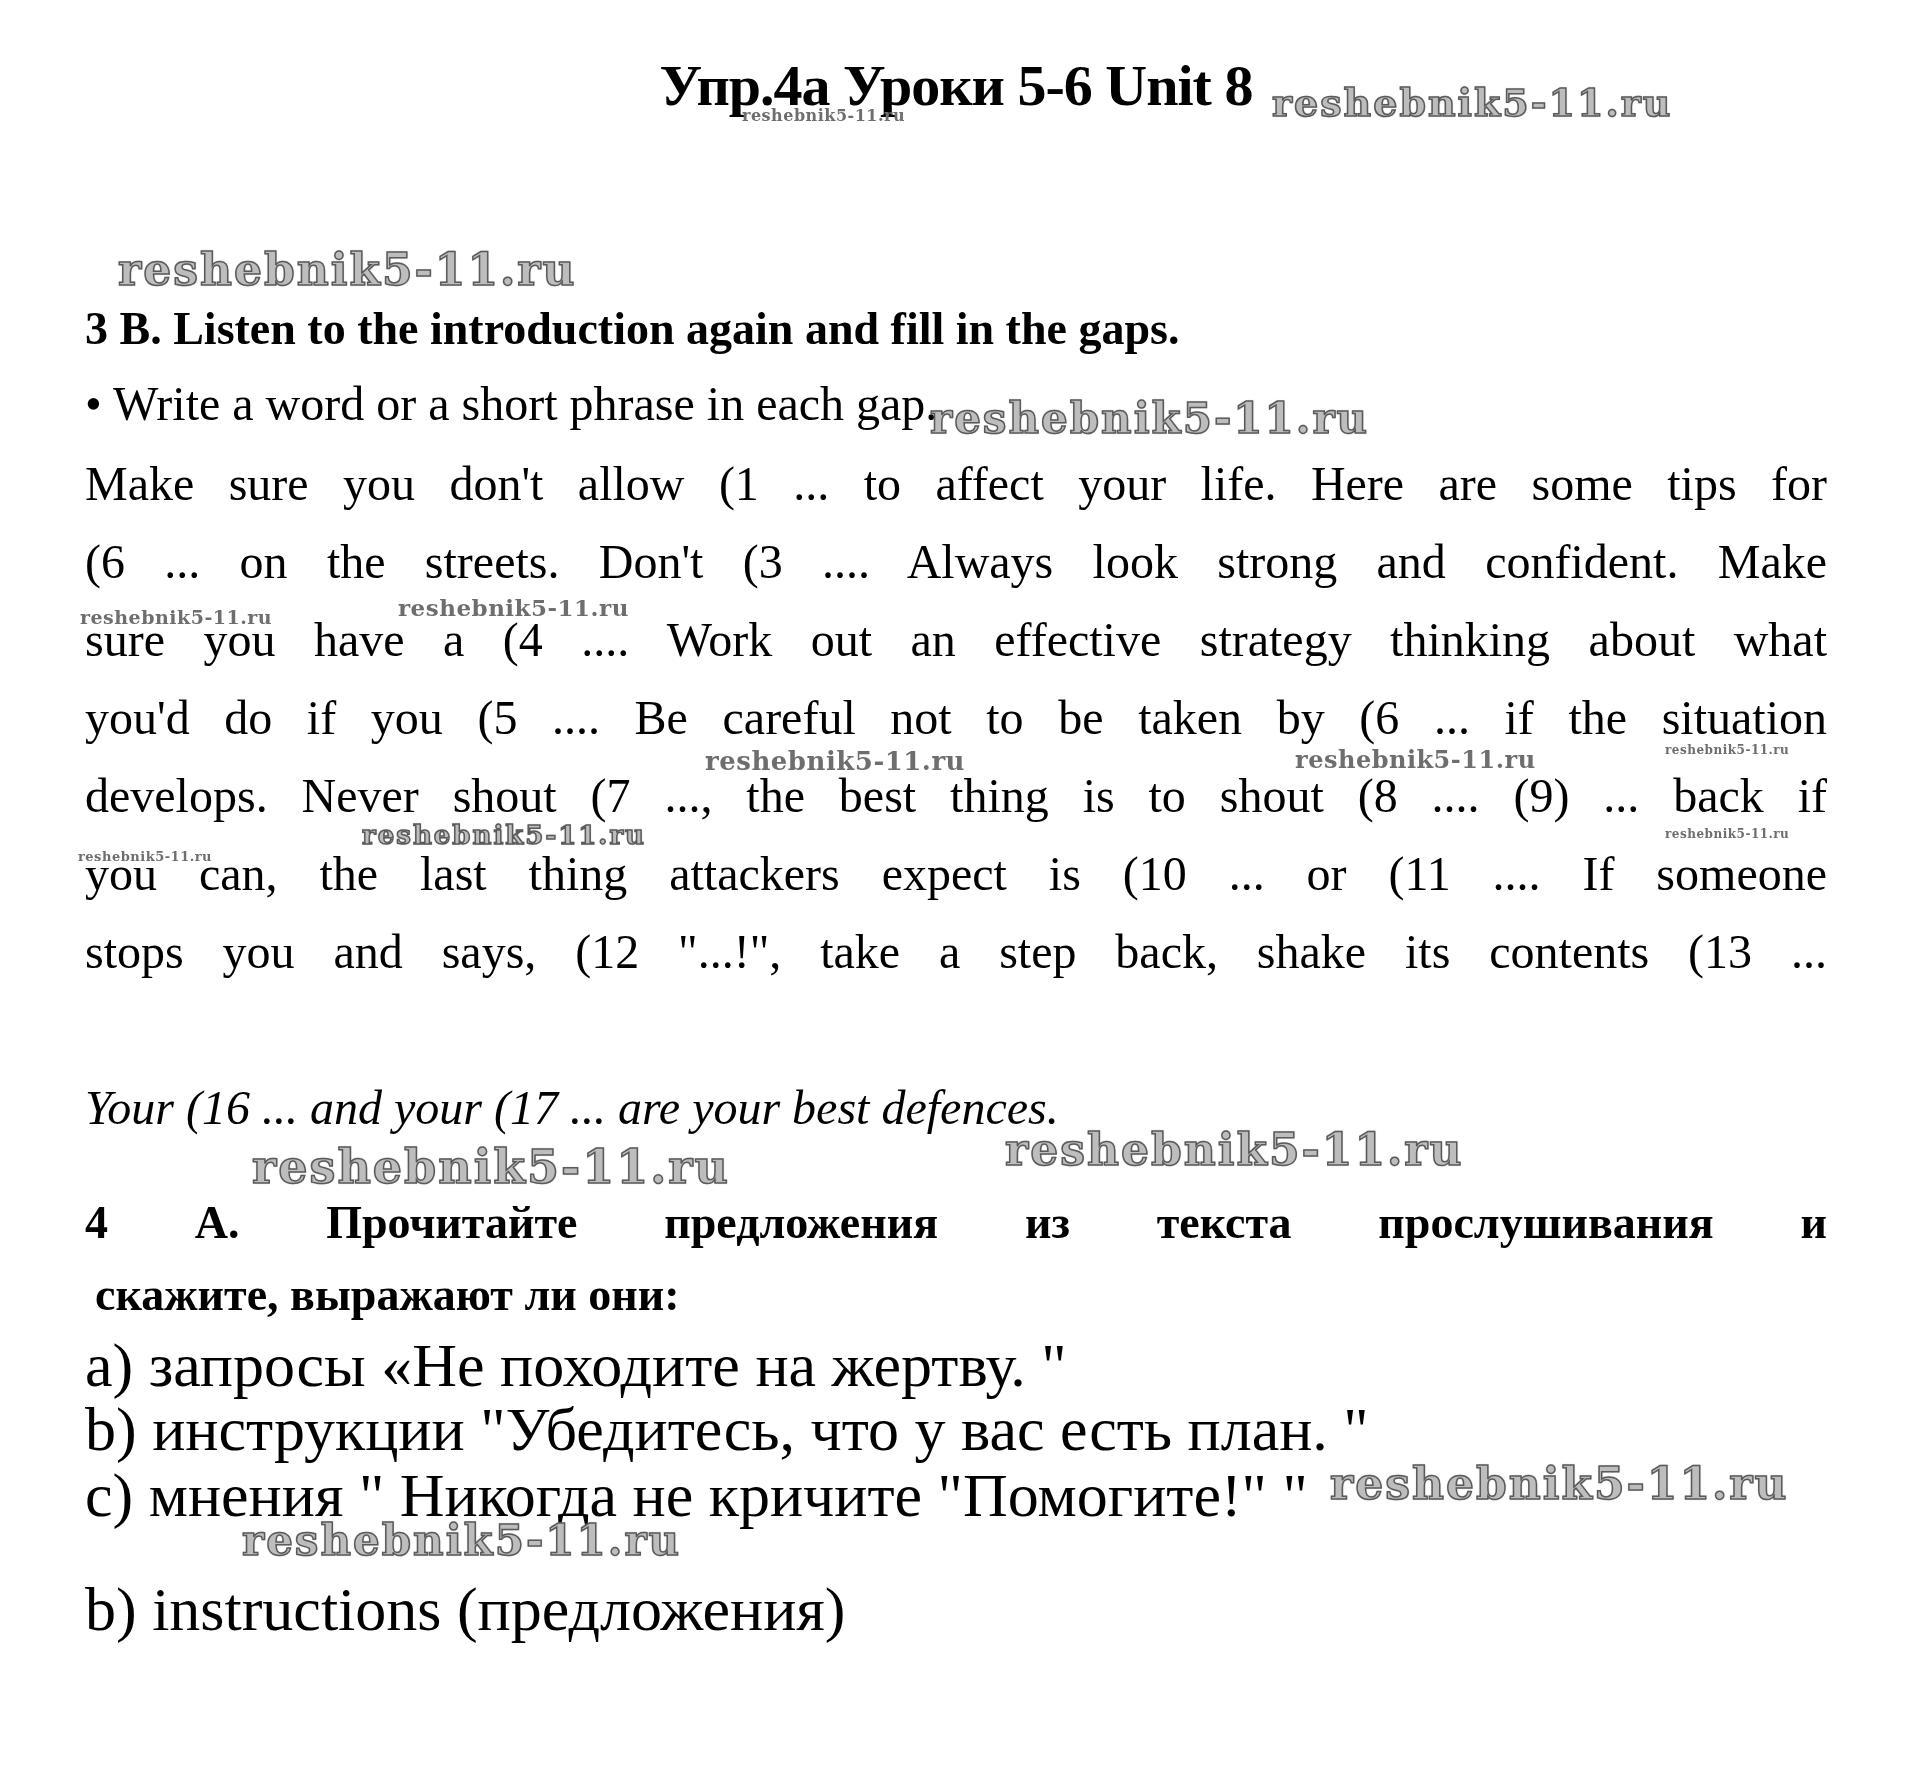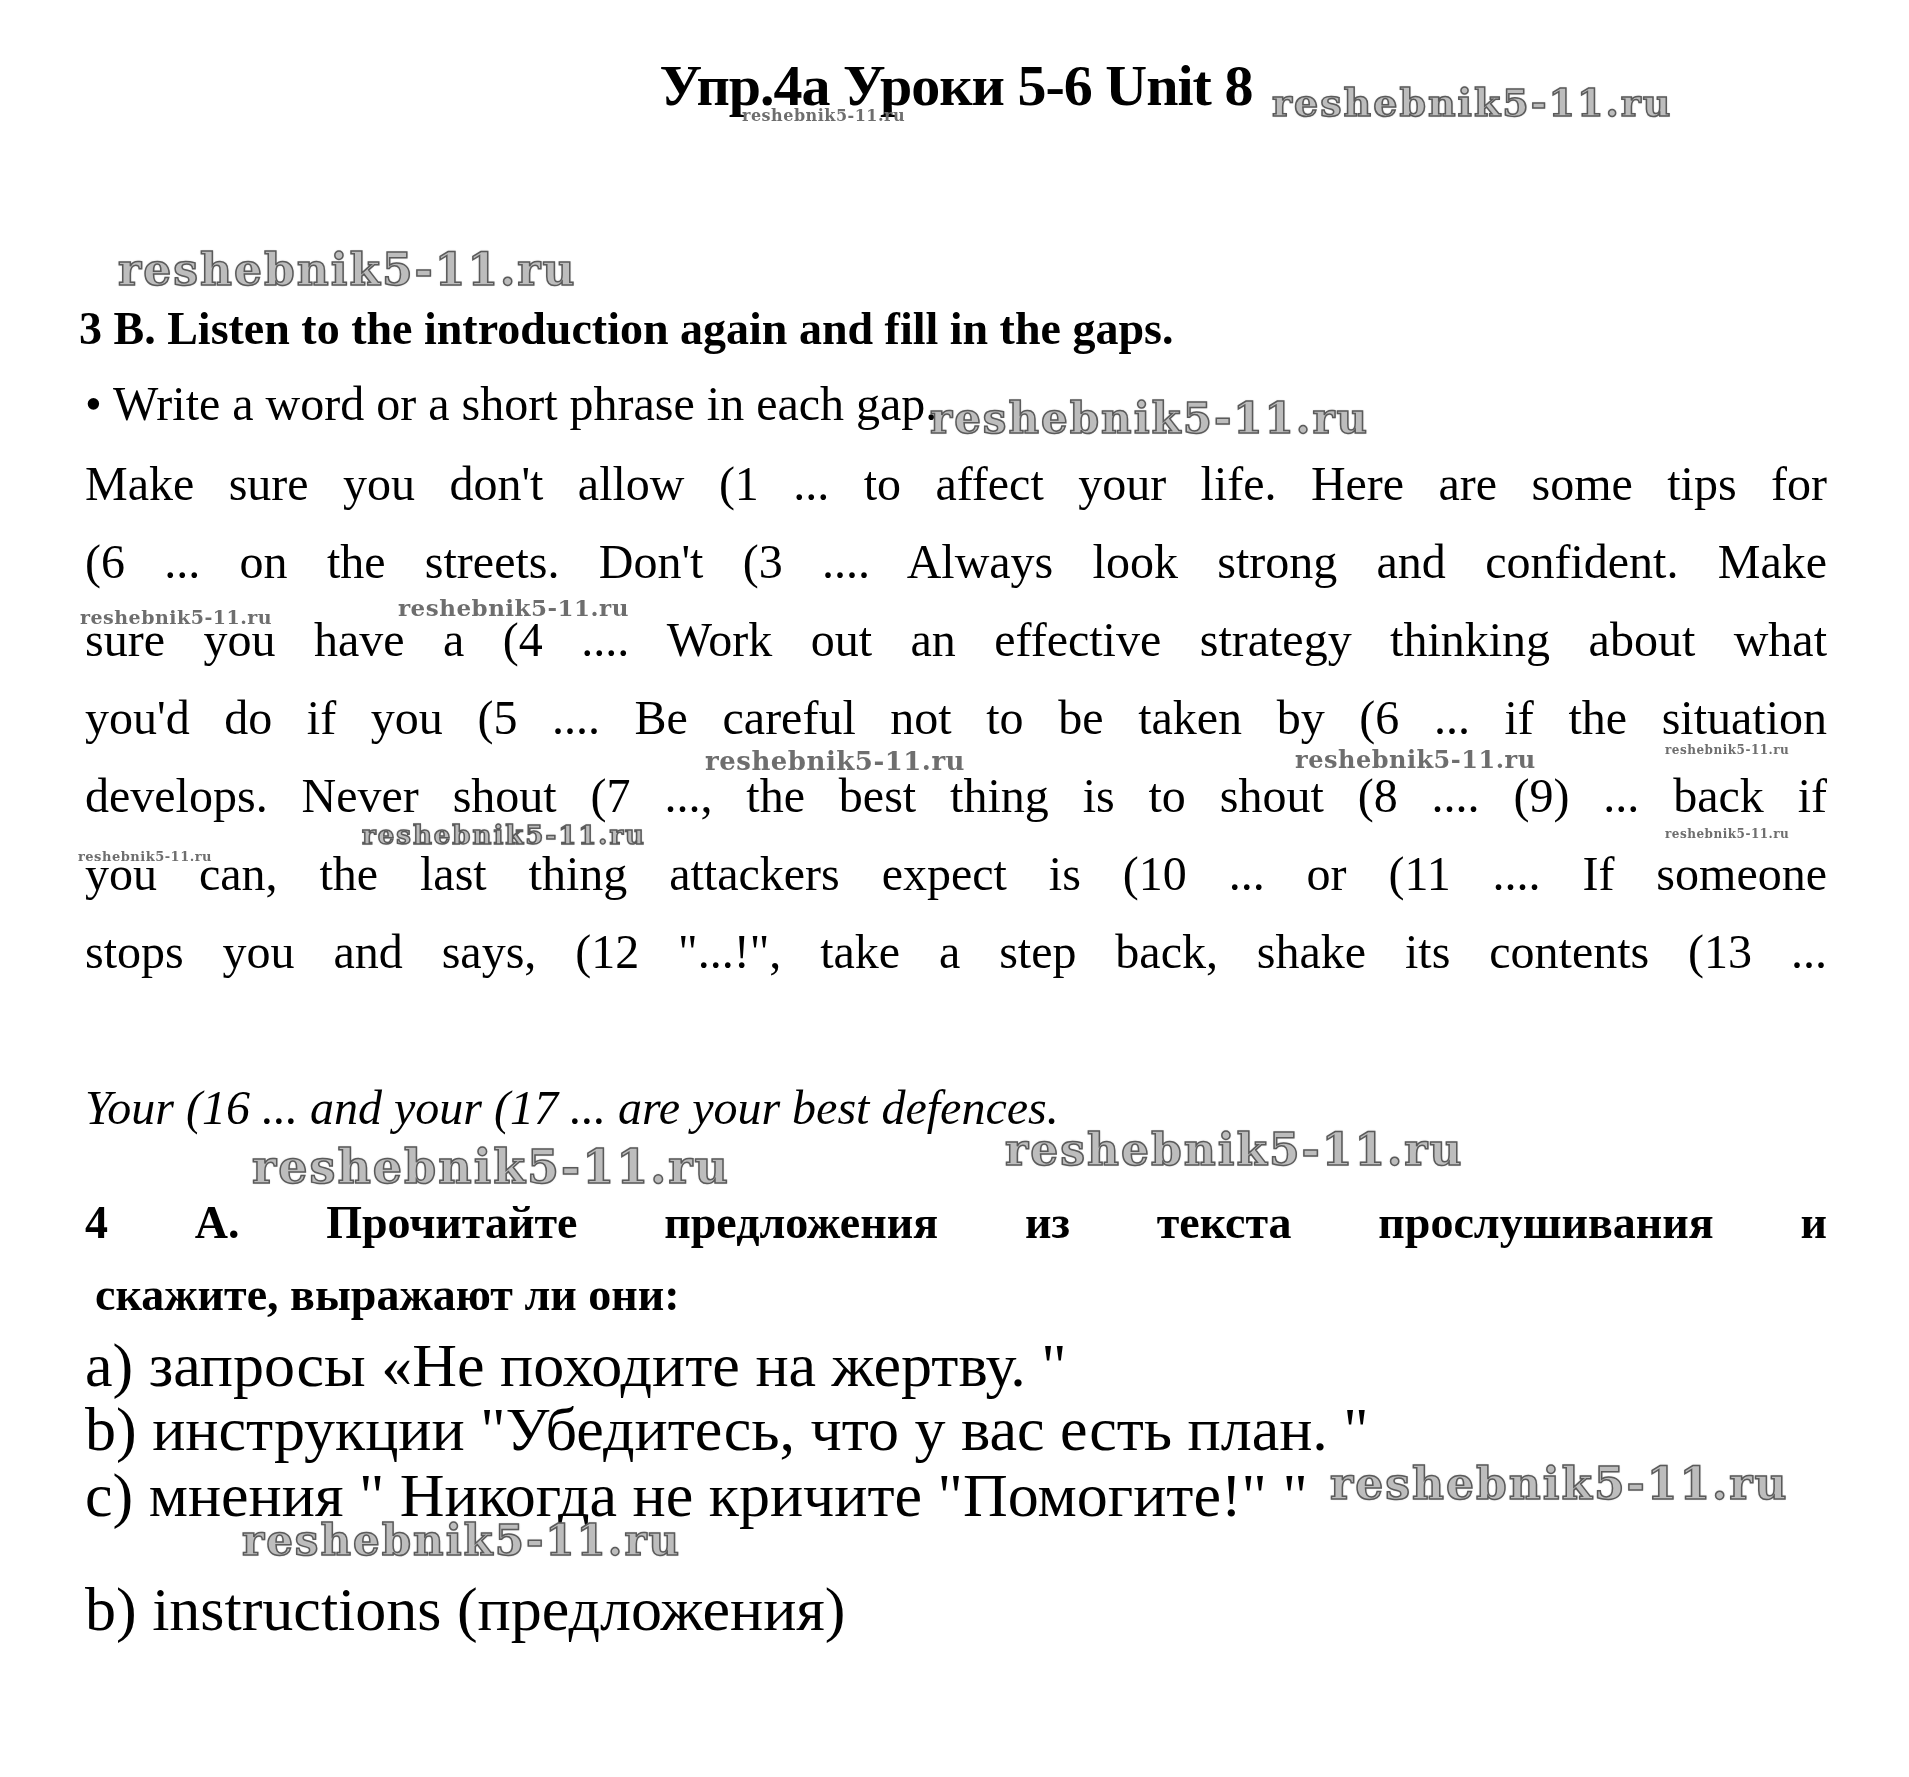--- a/index.html
+++ b/index.html
@@ -15,21 +15,21 @@
   .abs{position:absolute;}
   .title{
     left:85px; top:52px; width:1742px;
     text-align:center;
     font-weight:bold;
     font-size:58px;
     letter-spacing:-1px;
     white-space:nowrap;
   }
   .h3{
-    left:79px; top:302px;
+    left:85px; top:302px;
     font-weight:bold;
     font-size:46px;
     white-space:nowrap;
   }
   .bullet{
     left:85px; top:376px;
     font-size:48px;
     white-space:nowrap;
   }
   .pline{

